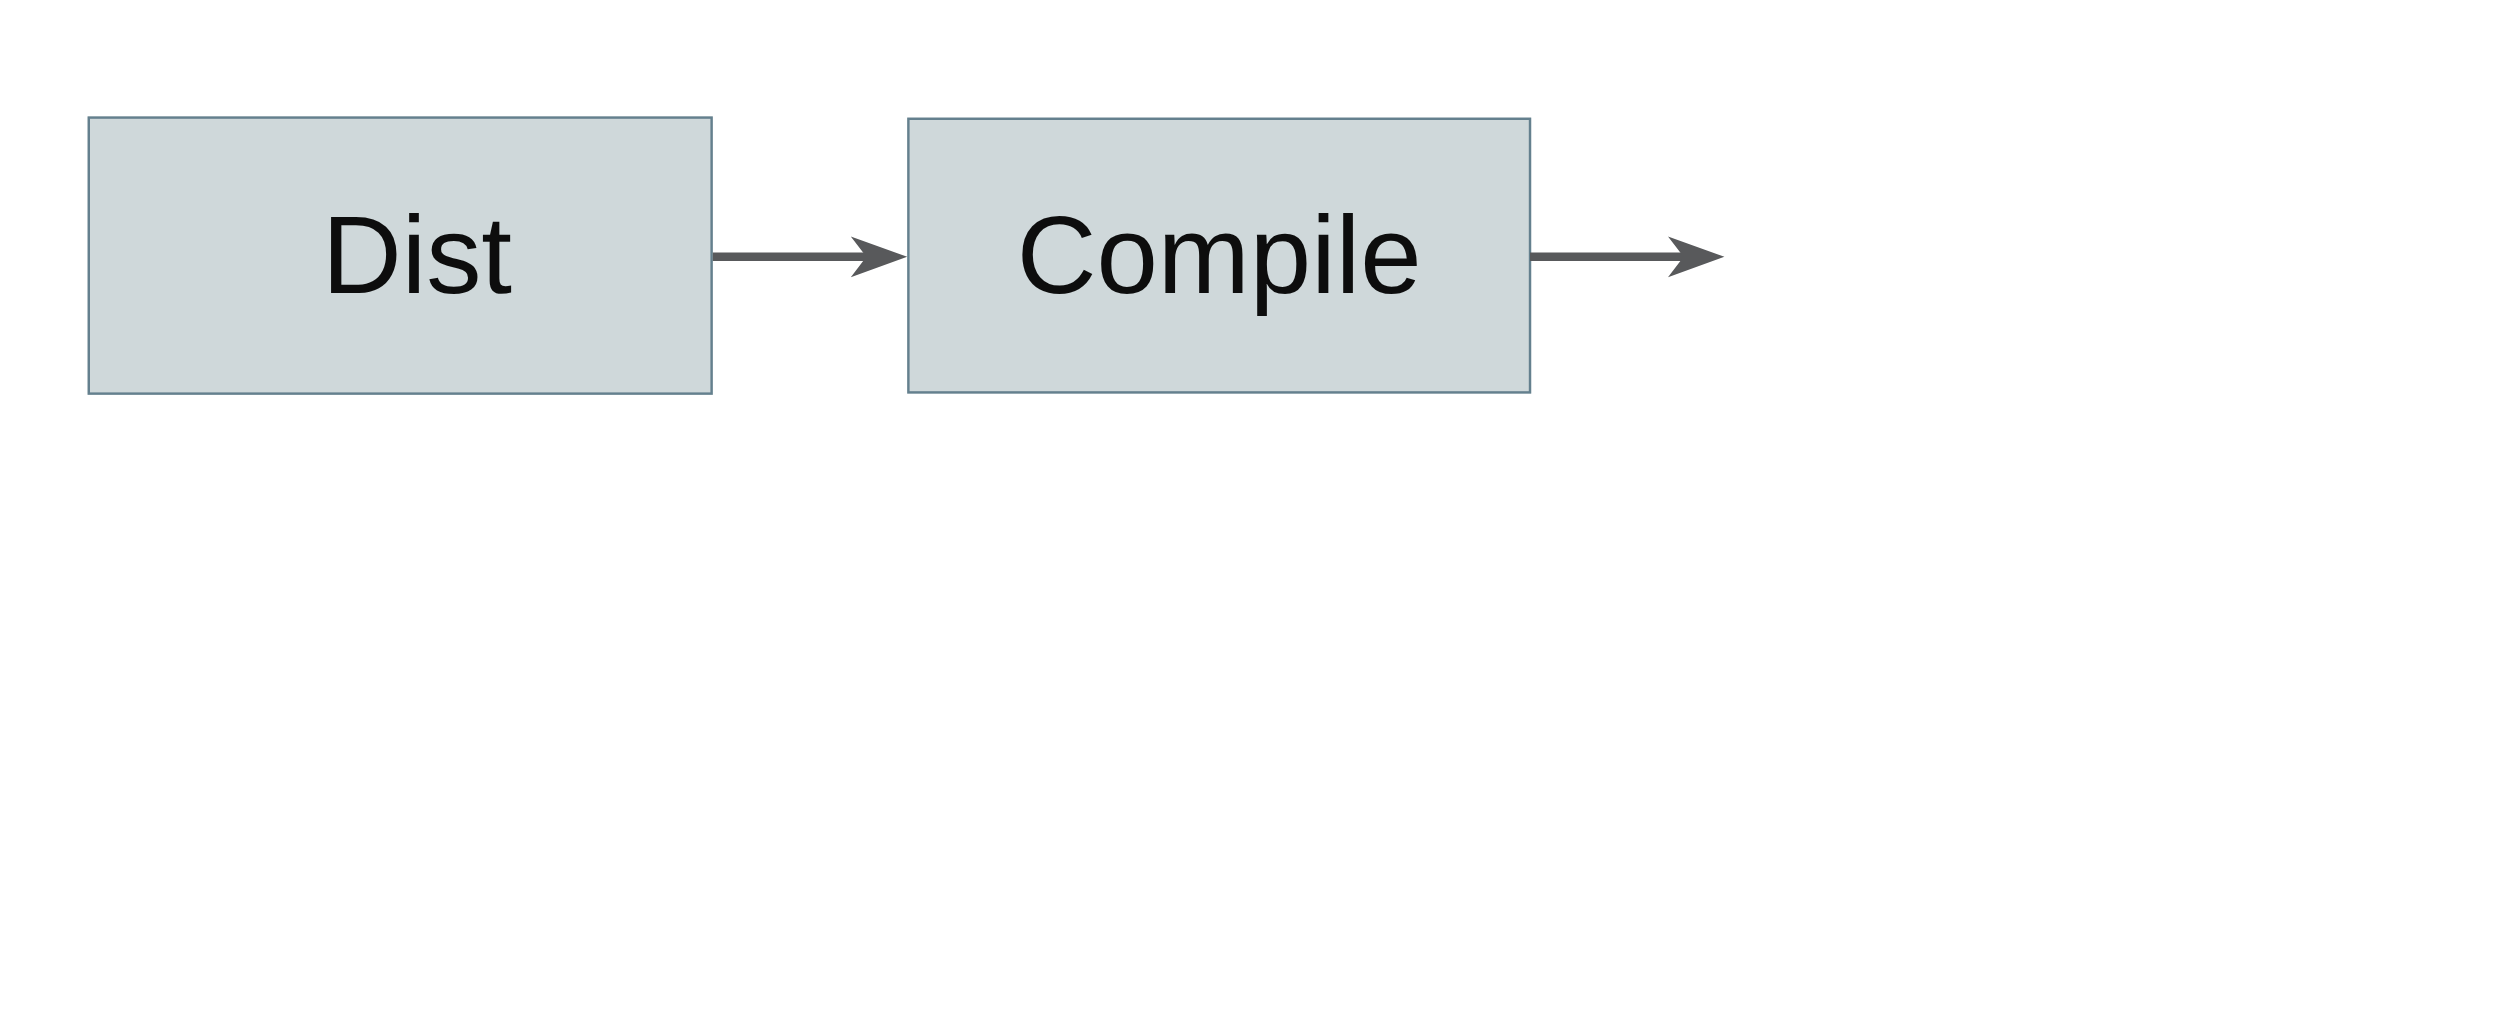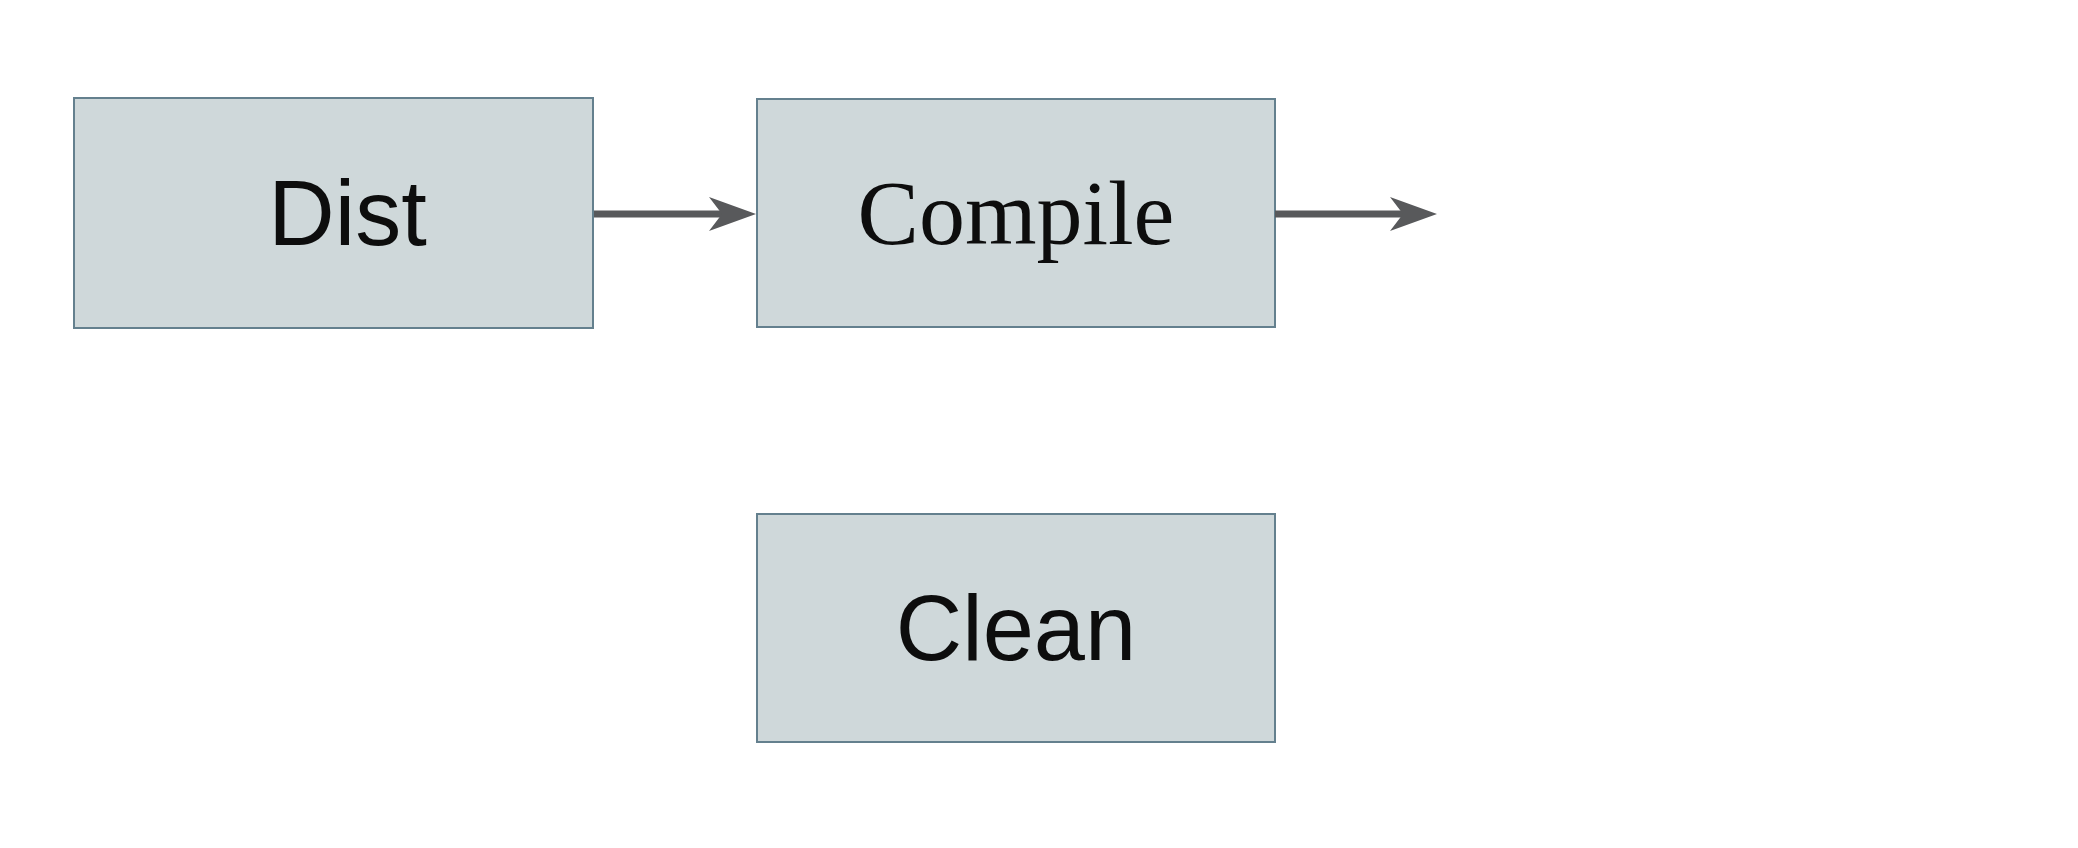--- a/index.html
+++ b/index.html
@@ -27,21 +27,21 @@
     justify-content: center;
   }
   .node-label {
     font-size: 92px;
     line-height: 1;
     color: #0d0d0d;
     letter-spacing: 0px;
     white-space: nowrap;
   }
   .node-dist    { left: 73px;   top: 97px;  width: 521px; height: 232px; padding-left: 28px; }
-  .node-compile { left: 756px;  top: 98px;  width: 520px; height: 230px; font-family: Liberation Serif, serif; }
+  .node-compile { left: 756px;  top: 98px;  width: 520px; height: 230px; }
   .node-init    { left: 1437px; top: 98px;  width: 520px; height: 230px; }
   .node-clean   { left: 756px;  top: 513px; width: 520px; height: 230px; }
   .arrow {
     position: absolute;
     overflow: visible;
   }
   .arrow-1 { left: 594px;  top: 192px; }
   .arrow-2 { left: 1275px; top: 192px; }
   .arrow line    { stroke: #58595b; stroke-width: 7; }
   .arrow polygon { fill: #58595b; stroke: none; }
@@ -63,17 +63,14 @@
   <div class="node node-compile">
     <span class="node-label">Compile</span>
   </div>
 
   <svg class="arrow arrow-2" width="162" height="44" viewBox="0 0 162 44" aria-hidden="true">
     <line x1="0" y1="22" x2="130" y2="22"></line>
     <polygon points="162,22 115,5 128,22 115,39"></polygon>
   </svg>
 
 
-  <div class="node node-clean">
-    <span class="node-label">Clean</span>
-  </div>
 
 </div>
 
 </body></html>

